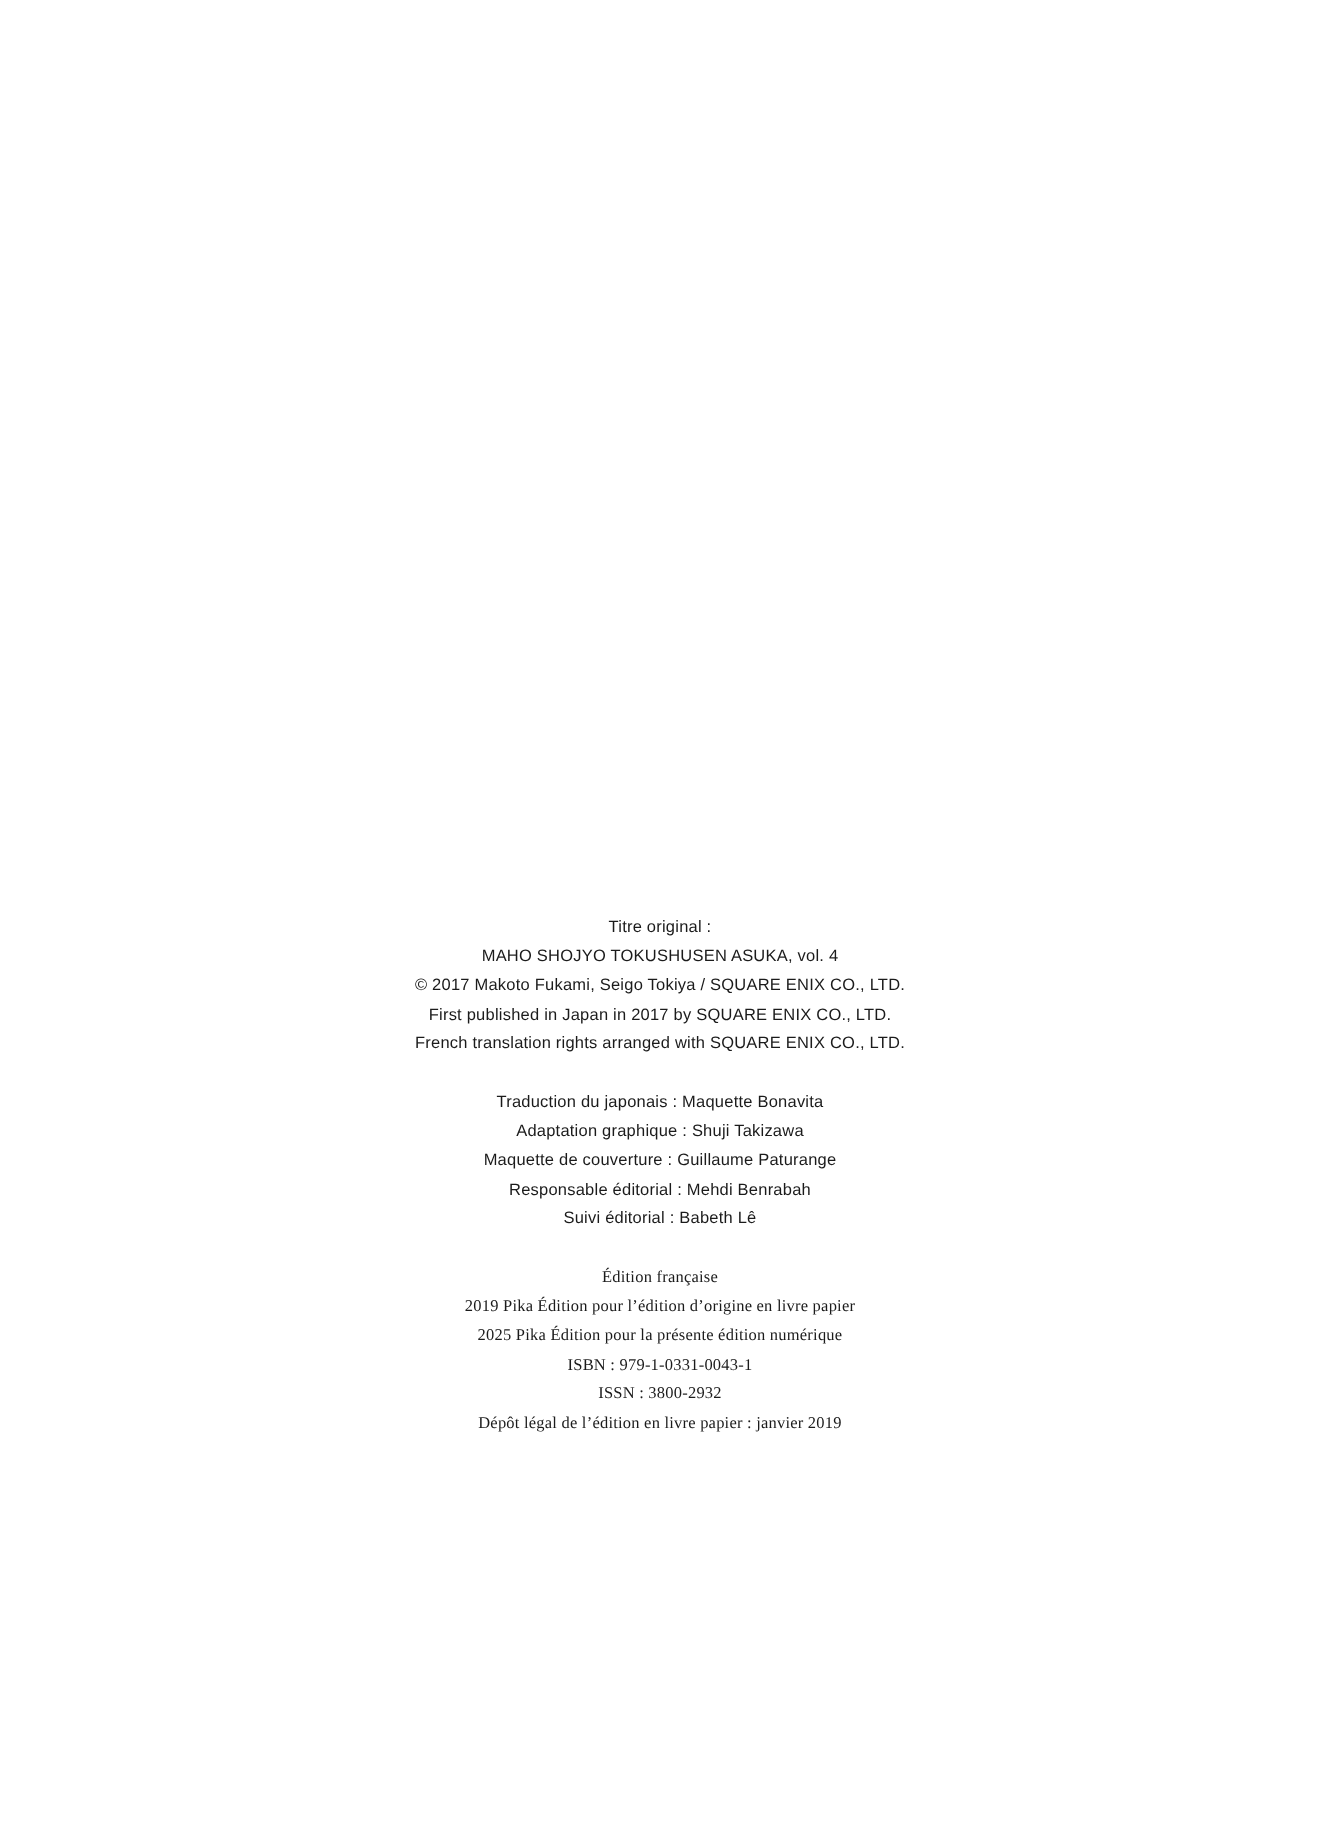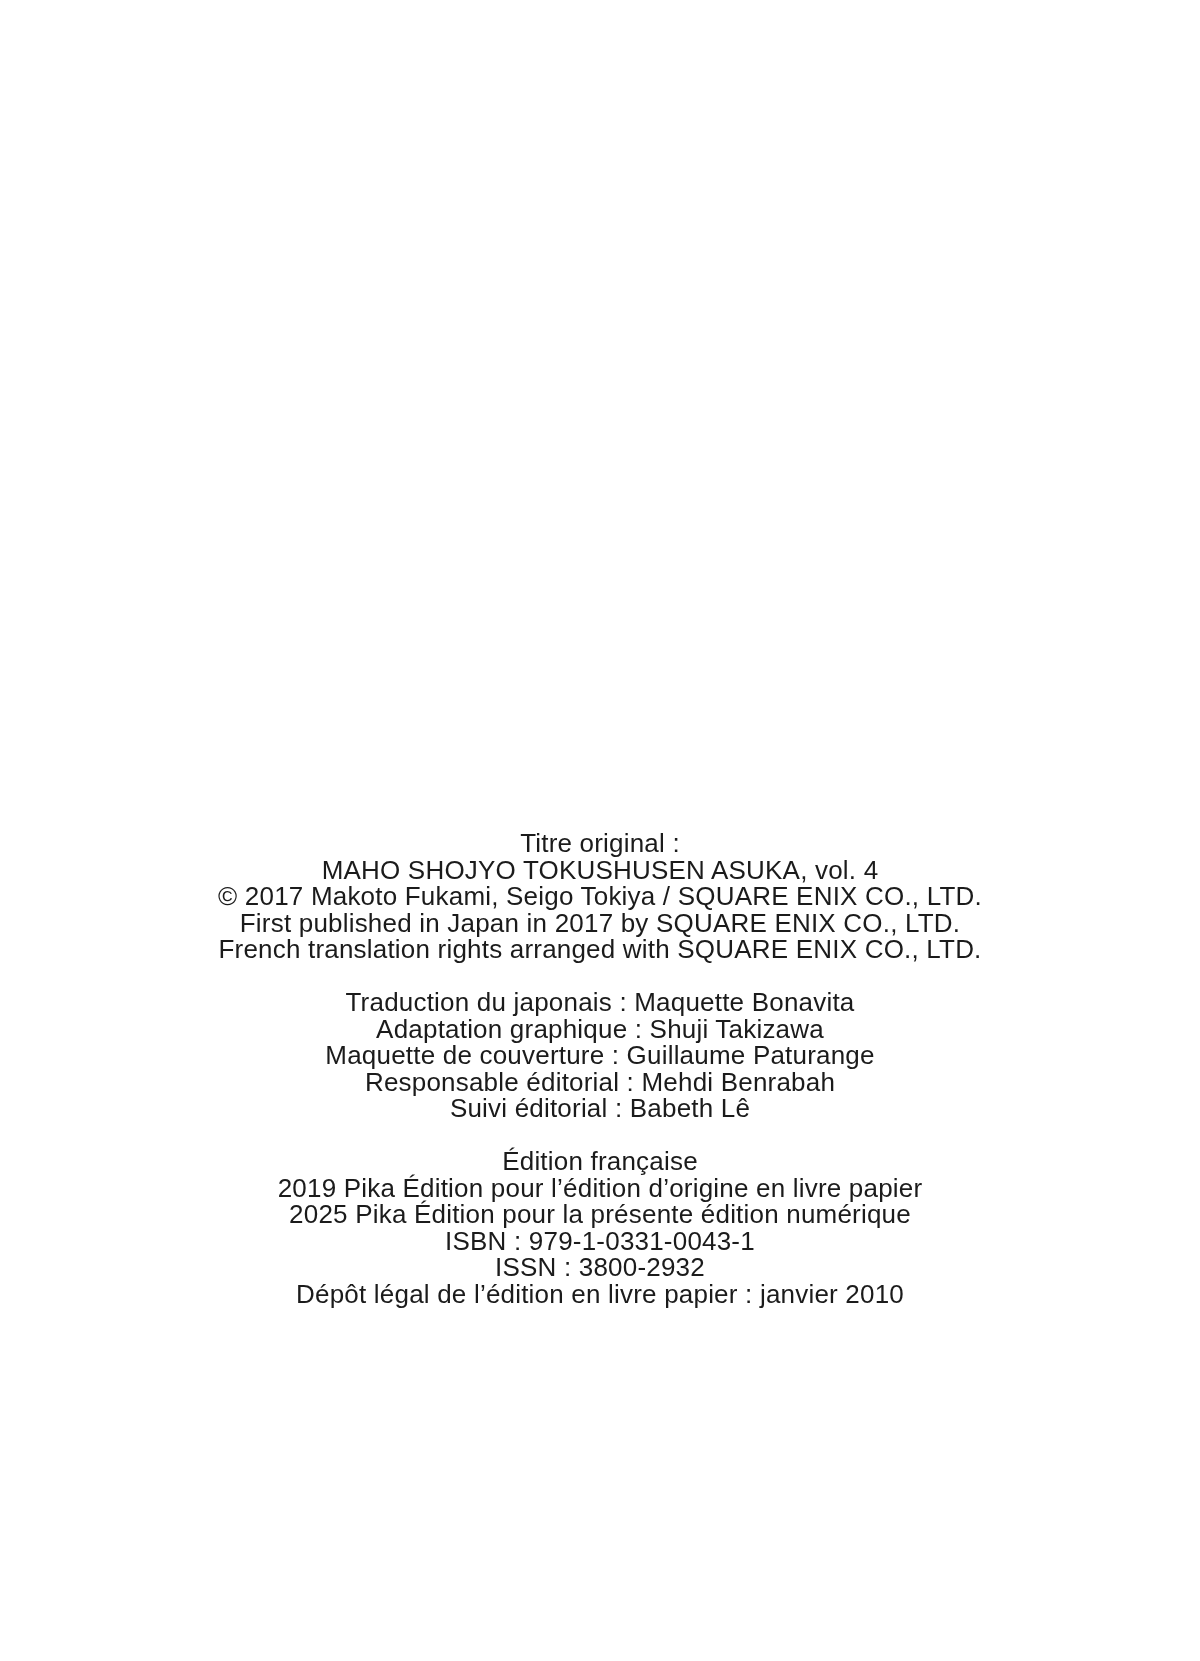--- a/index.html
+++ b/index.html
@@ -19,32 +19,33 @@
     font-family: "Liberation Sans", "DejaVu Sans", sans-serif;
     color: #1b1b1b;
   }
 
   .colophon {
     position: absolute;
     left: 0;
     top: 830px;
     width: 100%;
     text-align: center;
-    font-size: 26px;
+    font-size: 15px;
     line-height: 26.5px;
     font-weight: 400;
     letter-spacing: 0.2px;
   }
 
   .block {
     margin-bottom: 26.5px; 
   }
 
   .block:last-child {
     margin-bottom: 0;
+    font-family: Liberation Serif, serif;
   }
 
   .line {
     display: block;
     white-space: nowrap;
   }
 </style>
 </head>
 <body>
 
@@ -66,17 +67,17 @@
       <span class="line">Responsable éditorial : Mehdi Benrabah</span>
       <span class="line">Suivi éditorial : Babeth Lê</span>
     </div>
 
     <div class="block">
       <span class="line">Édition française</span>
       <span class="line">2019 Pika Édition pour l’édition d’origine en livre papier</span>
       <span class="line">2025 Pika Édition pour la présente édition numérique</span>
       <span class="line">ISBN : 979-1-0331-0043-1</span>
       <span class="line">ISSN : 3800-2932</span>
-      <span class="line">Dépôt légal de l’édition en livre papier : janvier 2010</span>
+      <span class="line">Dépôt légal de l’édition en livre papier : janvier 2019</span>
     </div>
 
   </div>
 </div>
 
 </body></html>

